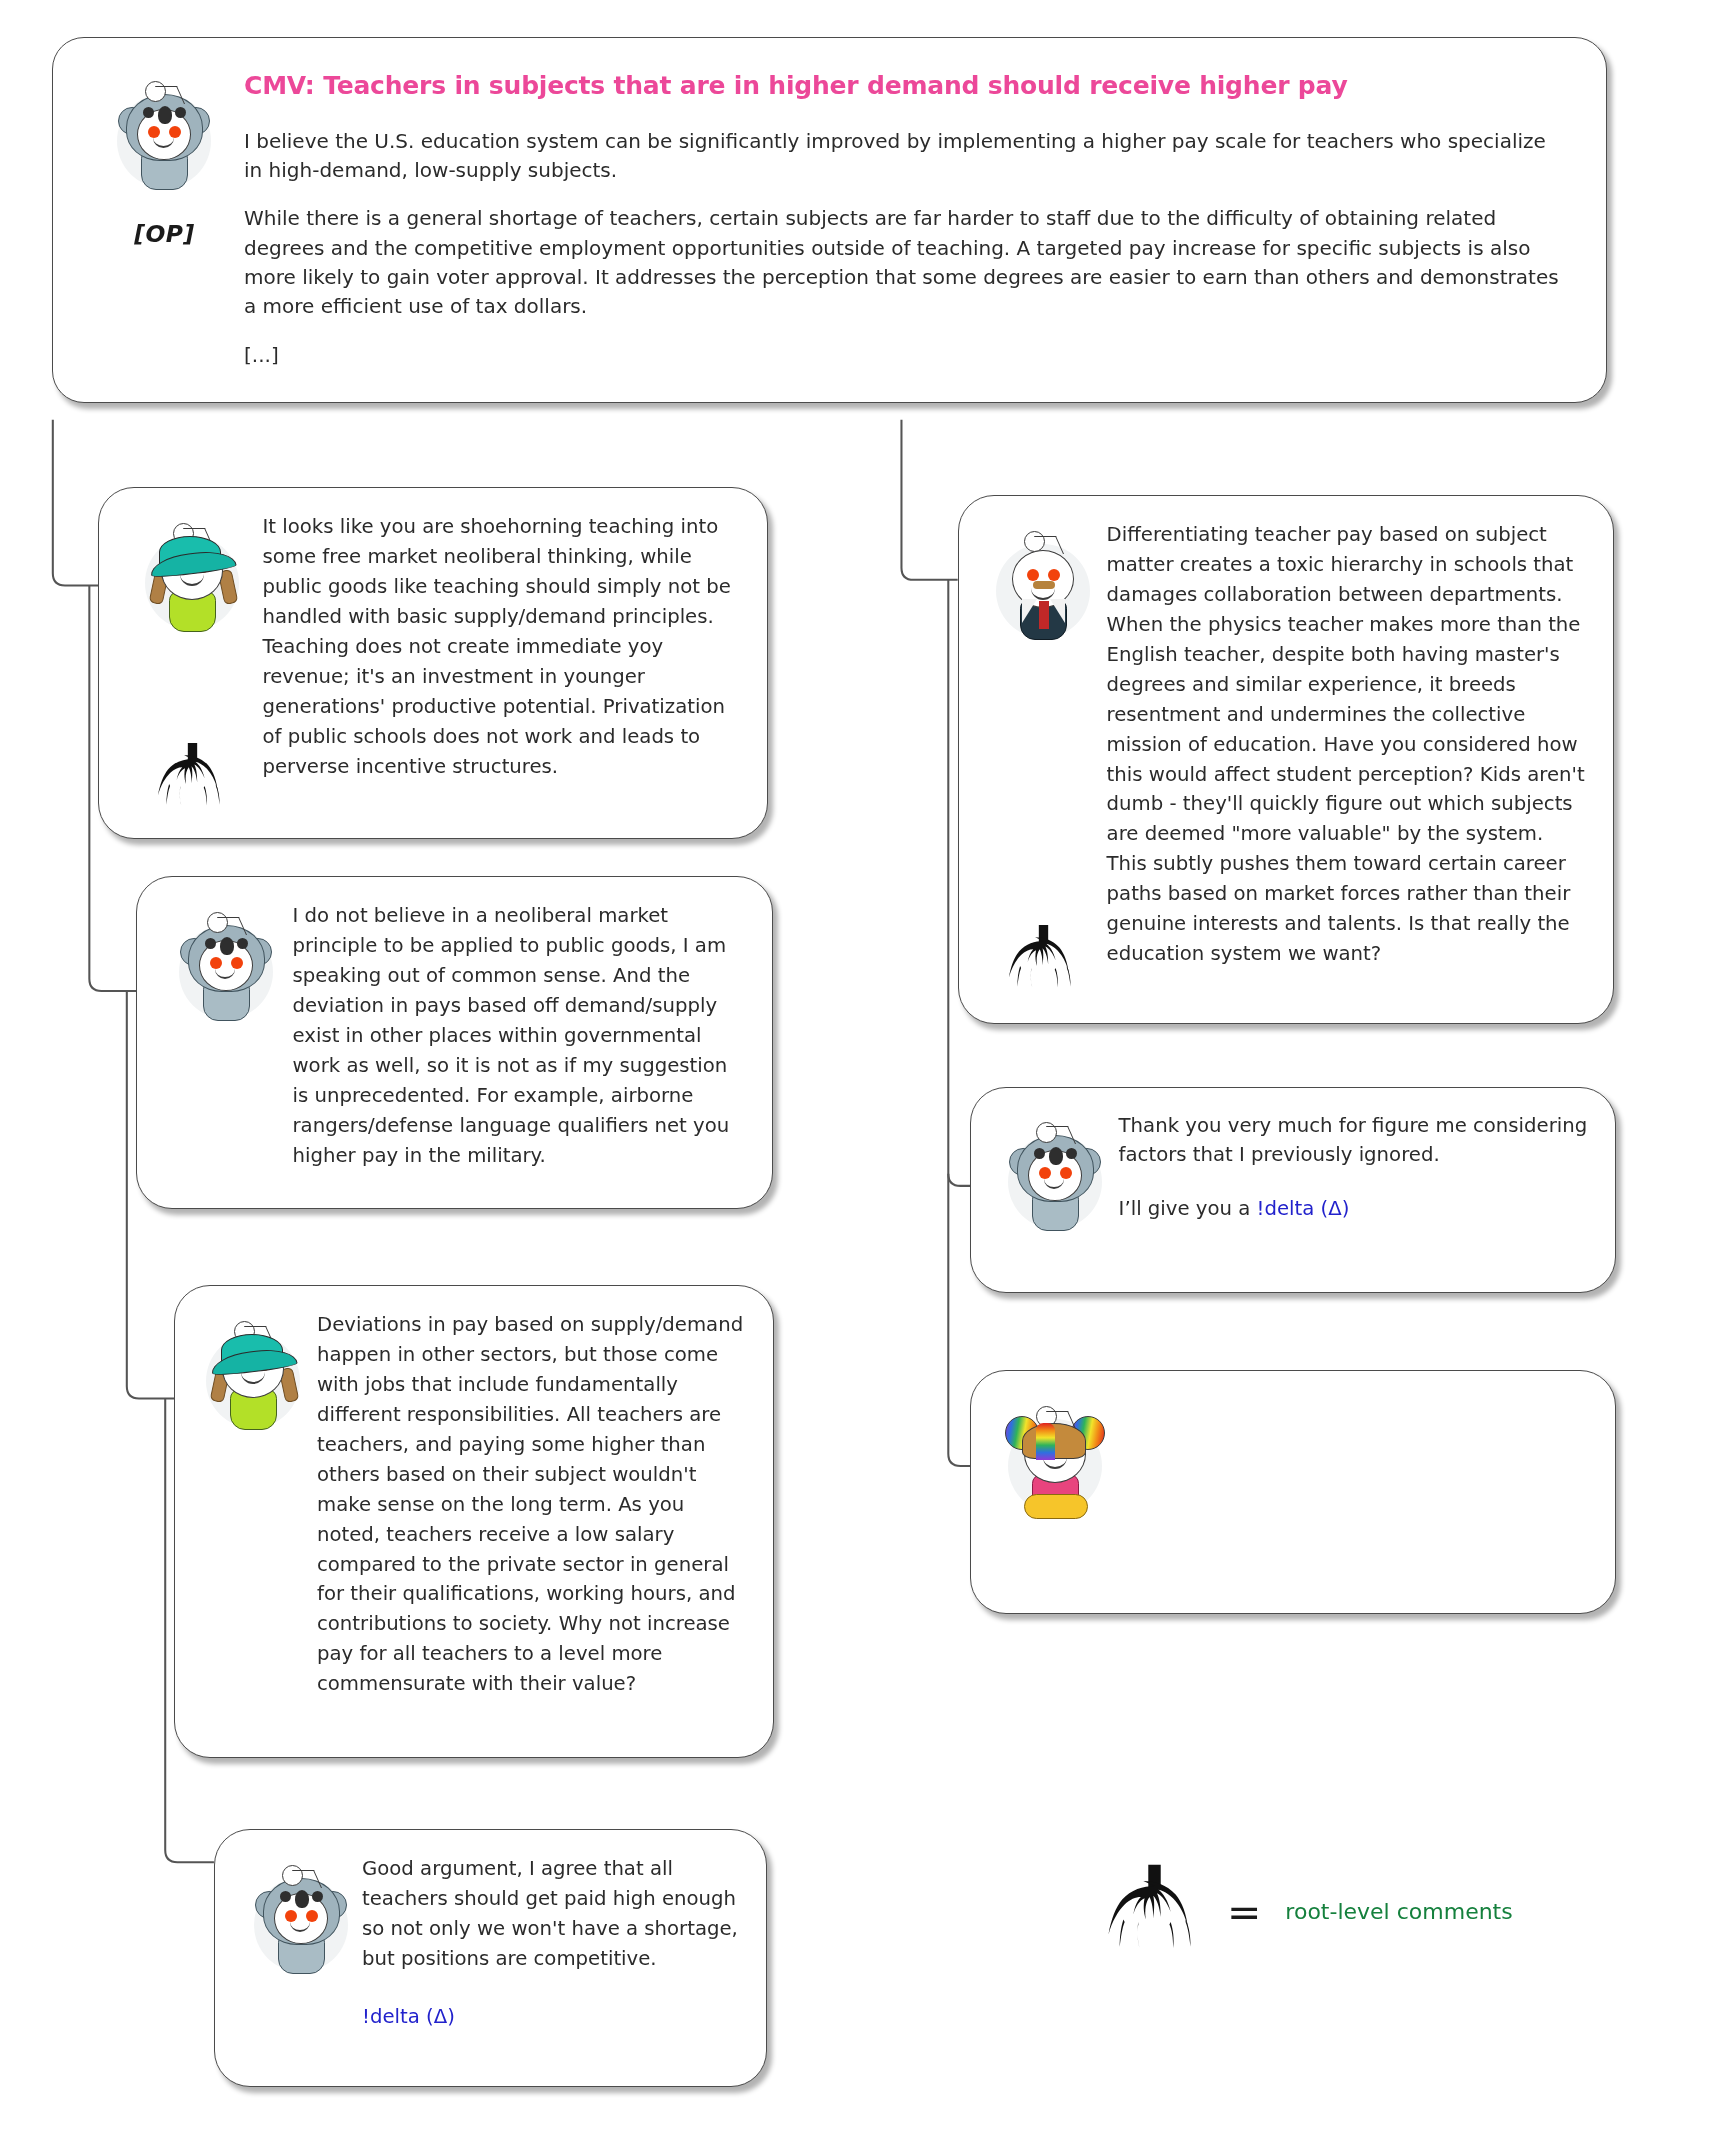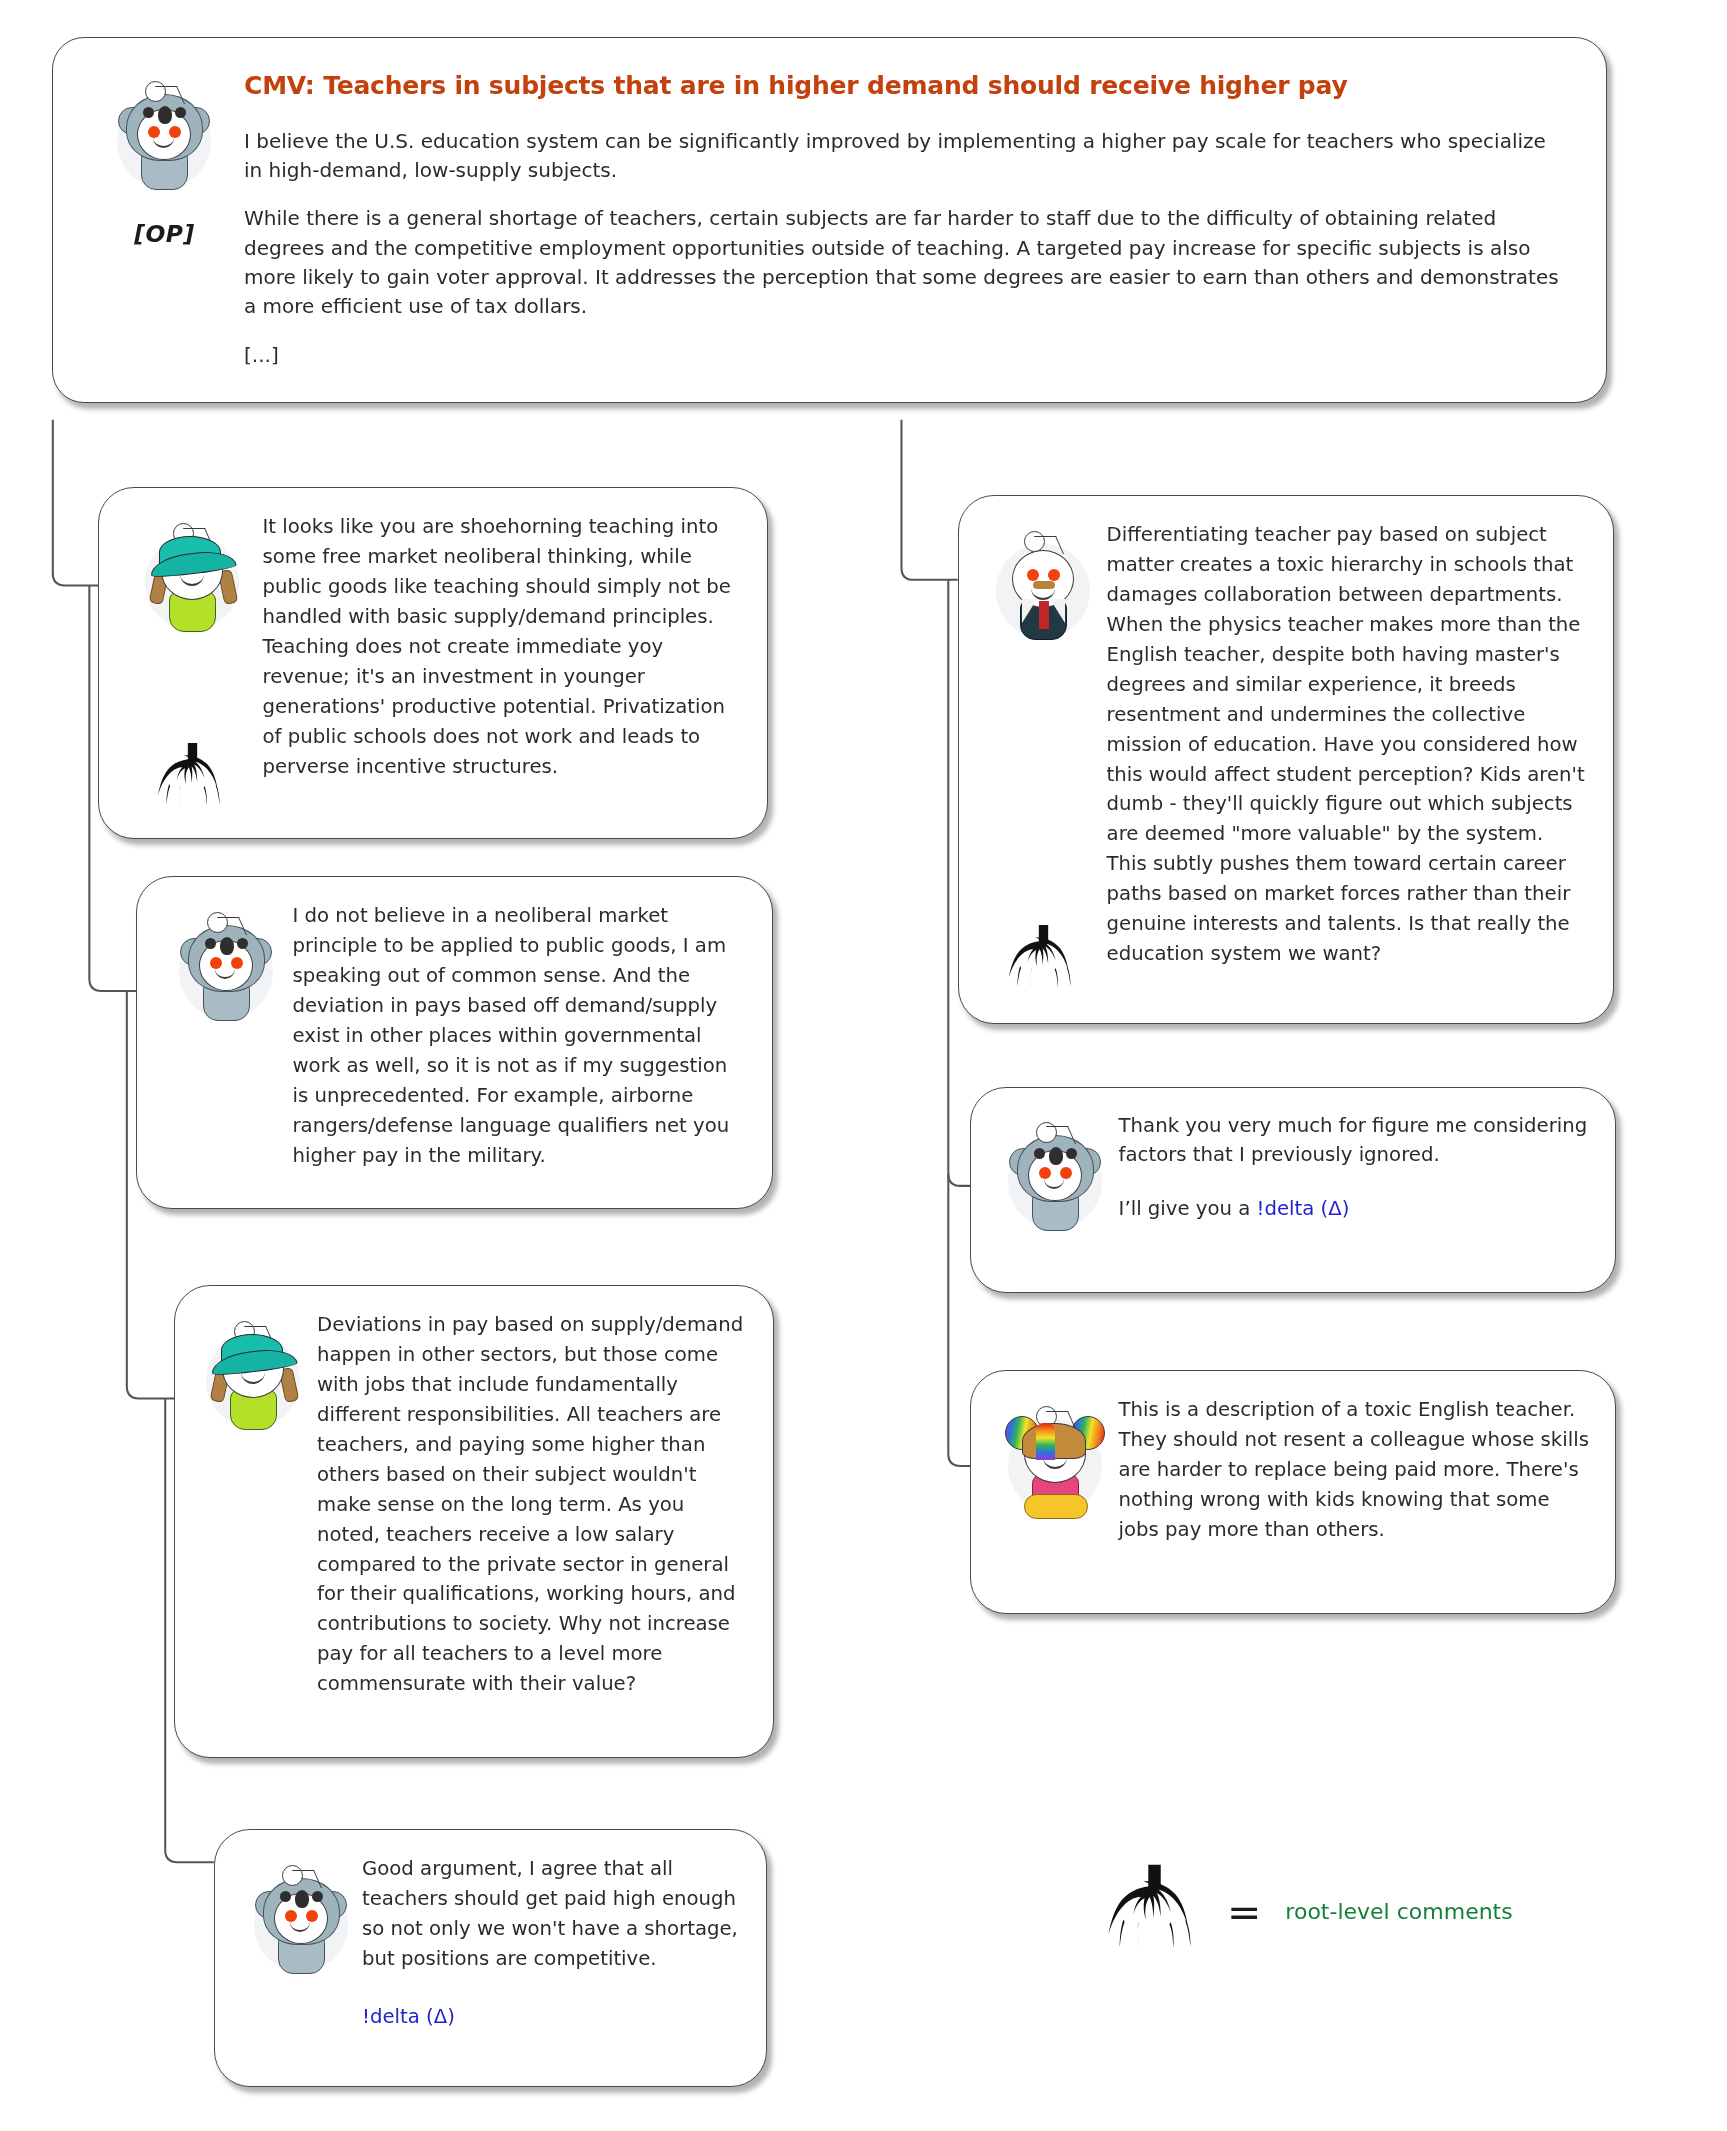--- a/index.html
+++ b/index.html
@@ -53,21 +53,21 @@
 
   .body {
     flex: 1 1 auto;
     min-width: 0;
   }
 
   .post-title {
     font-weight: bold;
     font-size: 25px;
     line-height: 1.3;
-    color: #c2410c;
+    color: #ec4899;
     margin: 0 0 24px 0;
     letter-spacing: -0.2px;
   }
 
   p.txt {
     margin: 0 0 19px 0;
     font-size: 20px;
     line-height: 1.47;
     color: #2b2b2b;
   }
@@ -556,23 +556,20 @@
         <div class="av-antenna"></div>
         <div class="pants"></div>
         <div class="av-body"></div>
         <div class="av-head"></div>
         <div class="hair"></div>
         <div class="streak"></div>
         <div class="av-eye l"></div>
         <div class="av-eye r"></div>
         <div class="av-smile"></div>
       </div>
-    </div>
-    <div class="body">
-      <p class="txt">This is a description of a toxic English teacher. They should not resent a colleague whose skills are harder to replace being paid more. There's nothing wrong with kids knowing that some jobs pay more than others.</p>
     </div>
   </div>
 
   <div id="legend" style="left:1106px; top:1864px;">
     <svg width="97" height="96" viewBox="0 0 78 76">
       <path fill="#111111" d="M34 0h10v20h-10z"></path>
       <path fill="#111111" d="M39 17c-9 0-19 3-26 11c-5 6-9 16-11 28c3-11 8-19 13-24c4-4 9-6 13-6c-3 3-5 8-6 14c2-7 5-11 9-13c-1 5-1 11 1 17c-1-8 0-14 3-18c2 4 3 10 3 17c1-8 1-14 0-18c3 3 5 9 6 17c0-9-1-15-3-19c4 2 8 7 11 15c-2-9-6-15-10-18c5 1 11 5 16 12c4 6 7 13 8 20c-1-12-5-22-10-28c-7-8-17-11-26-11z"></path>
       <path fill="#111111" d="M14 44c-2 6-3 14-3 22c1-8 2-15 4-20z"></path>
       <path fill="#111111" d="M26 46c-1 6-1 14 1 21c-2-8-2-15-1-19z"></path>
       <path fill="#111111" d="M52 46c2 6 3 14 2 21c0-8-1-15-3-19z"></path>

